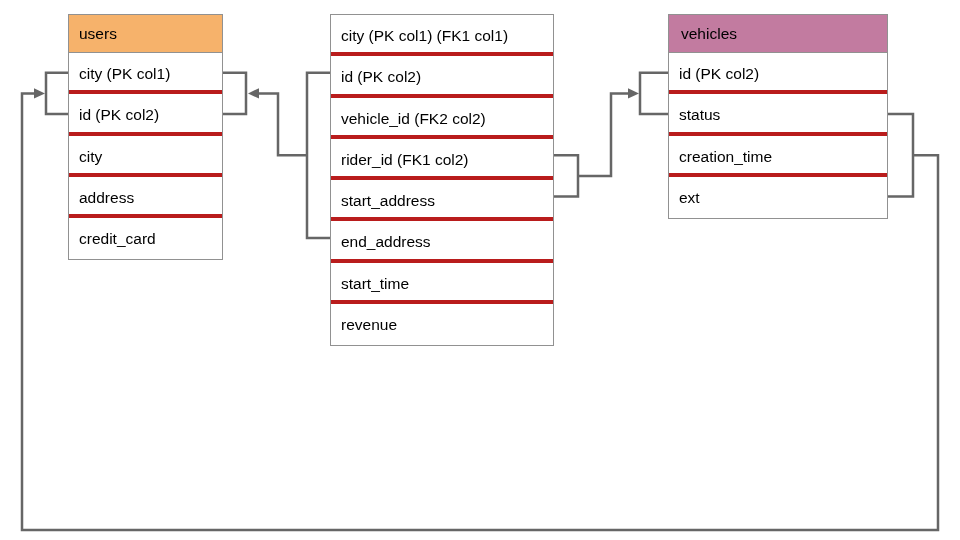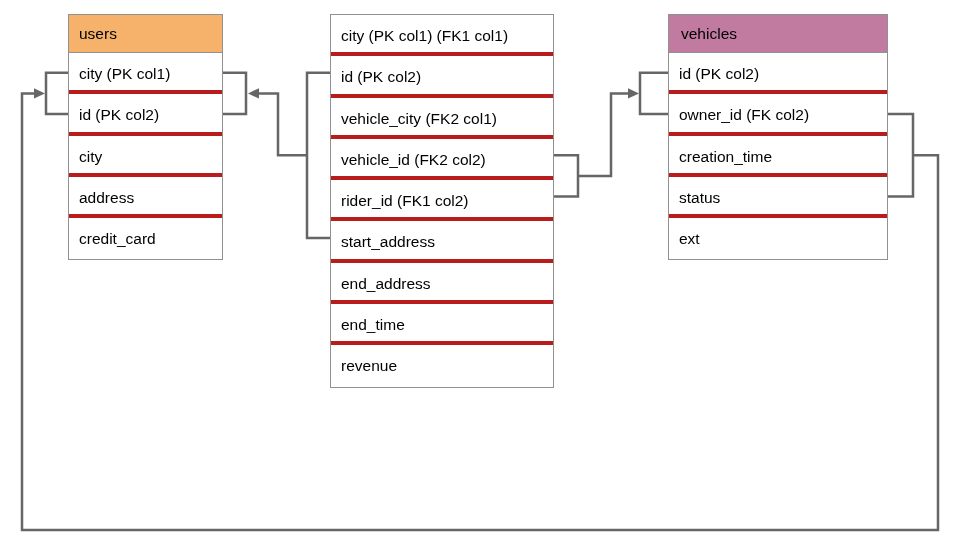--- a/index.html
+++ b/index.html
@@ -90,33 +90,31 @@
     <div class="tbl-row">city (PK col1)</div>
     <div class="tbl-row">id (PK col2)</div>
     <div class="tbl-row">city</div>
     <div class="tbl-row">address</div>
     <div class="tbl-row">credit_card</div>
   </div>
 
   <div class="db-table t-rides">
     <div class="tbl-row">city (PK col1) (FK1 col1)</div>
     <div class="tbl-row">id (PK col2)</div>
-    <div class="tbl-row">vehicle_city (FK2 col1)</div>
     <div class="tbl-row">vehicle_id (FK2 col2)</div>
     <div class="tbl-row">rider_id (FK1 col2)</div>
     <div class="tbl-row">start_address</div>
     <div class="tbl-row">end_address</div>
-    <div class="tbl-row">end_time</div>
+    <div class="tbl-row">start_time</div>
     <div class="tbl-row">revenue</div>
   </div>
 
   <div class="db-table t-vehicles">
     <div class="tbl-header">
       <span>vehicles</span>
     </div>
     <div class="tbl-row">id (PK col2)</div>
-    <div class="tbl-row">owner_id (FK col2)</div>
+    <div class="tbl-row">status</div>
     <div class="tbl-row">creation_time</div>
-    <div class="tbl-row">status</div>
     <div class="tbl-row">ext</div>
   </div>
 
 </div>
 
 </body></html>

